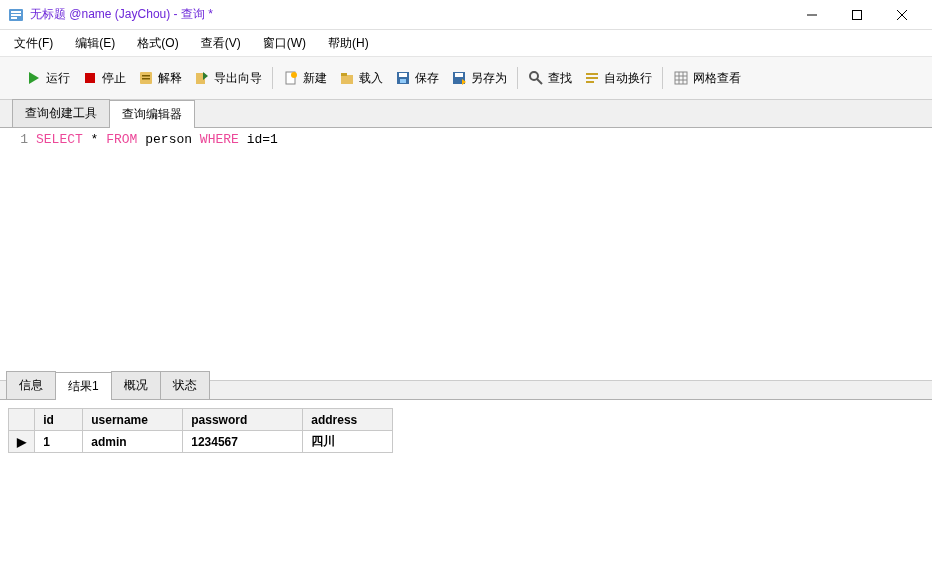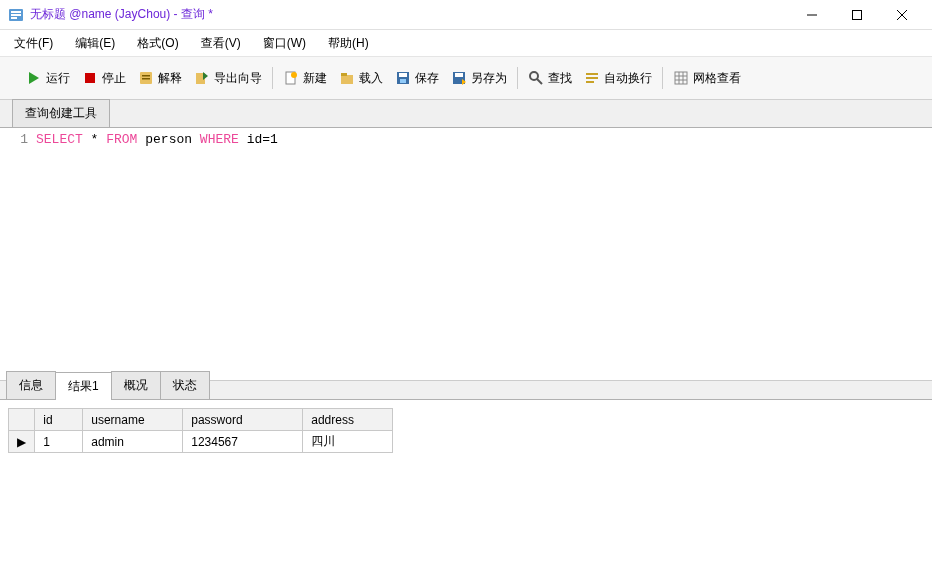--- a/index.html
+++ b/index.html
@@ -25,21 +25,21 @@
     
     .editor-pane { height: 252px; background: #fff; display: flex; font-family: Consolas, "Courier New", monospace; font-size: 13px; overflow: auto; }
     .gutter { width: 36px; text-align: right; padding: 4px 8px 4px 4px; color: #888; background: #fff; border-right: none; }
     .code-area { flex: 1; padding: 4px 0; white-space: pre; }
     .kw { color: #ec4899; }
     
     .result-tabs { display: flex; align-items: flex-end; height: 20px; padding: 0 6px; border-top: 1px solid #ccc; border-bottom: 1px solid #b0b0b0; background: #f0f0f0; }
     
     .result-grid-wrap { padding: 8px; background: #fff; height: 160px; overflow: auto; }
     .result-grid { border-collapse: collapse; }
-    .result-grid th, .result-grid td { border: 1px solid #c8c8c8; padding: 0 8px; text-align: left; height: 22px; vertical-align: middle; font-weight: normal; font-size: 12px; }
+    .result-grid th, .result-grid td { border: 1px solid #c8c8c8; padding: 0 8px; text-align: left; height: 22px; vertical-align: middle; font-weight: bold; font-size: 12px; }
     .result-grid th { background: #f2f2f2; }
     .rowhdr { width: 18px; background: #f2f2f2; text-align: center; }
     .col-id { width: 48px; text-align: right; }
     .col-un { width: 100px; }
     .col-pw { width: 120px; }
     .col-ad { width: 90px; }
   </style>
 </head>
 <body>
 
@@ -187,20 +187,21 @@
           <line x1="6" y1="2" x2="6" y2="14" stroke="#888"></line>
           <line x1="10" y1="2" x2="10" y2="14" stroke="#888"></line>
         </svg>
       </span>
     <span>网格查看</span>
   </div>
 </div>
 
 <div class="tabbar-upper">
   <div class="tab">查询创建工具</div>
+  <div class="tab active">查询编辑器</div>
 </div>
 
 <div class="editor-pane">
   <div class="gutter"><span>1</span></div>
   <div class="code-area"><span class="kw">SELECT</span><span> * </span><span class="kw">FROM</span><span> person </span><span class="kw">WHERE</span><span> id=1</span></div>
 </div>
 
 <div class="result-tabs">
   <div class="tab">信息</div>
   <div class="tab active">结果1</div>

